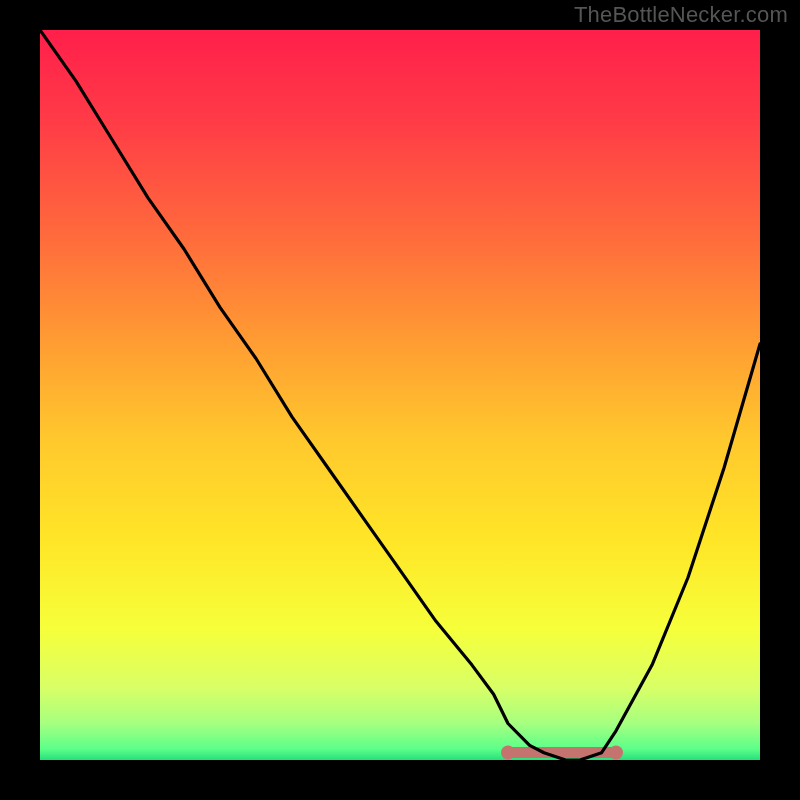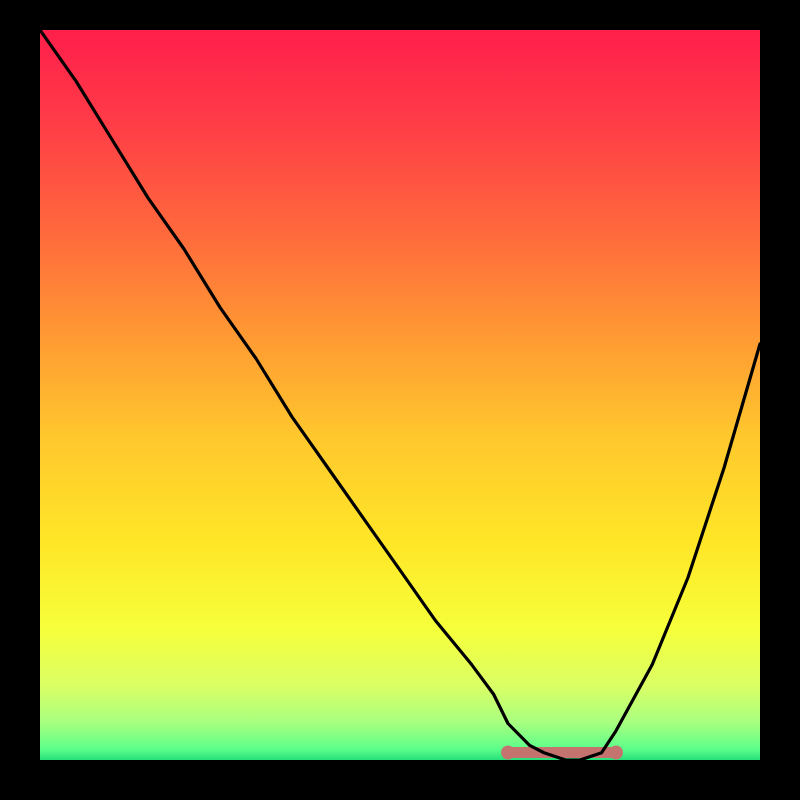--- a/index.html
+++ b/index.html
@@ -39,20 +39,21 @@
     display: block;
     width: 720px;
     height: 730px;
   }
 </style>
 </head>
 <body>
 
 <div class="chart-outer">
 
+  <div class="attribution">TheBottleNecker.com</div>
 
   <div class="plot-area">
     <svg id="chart-svg" viewBox="0 0 720 730" preserveAspectRatio="none">
       <defs>
         <linearGradient id="bg-grad" x1="0" y1="0" x2="0" y2="1">
             <stop offset="0.00%" stop-color="#ff1f4b"></stop>
             <stop offset="12.00%" stop-color="#ff3a47"></stop>
             <stop offset="28.00%" stop-color="#ff6a3c"></stop>
             <stop offset="42.00%" stop-color="#ff9a33"></stop>
             <stop offset="56.00%" stop-color="#ffc82d"></stop>

